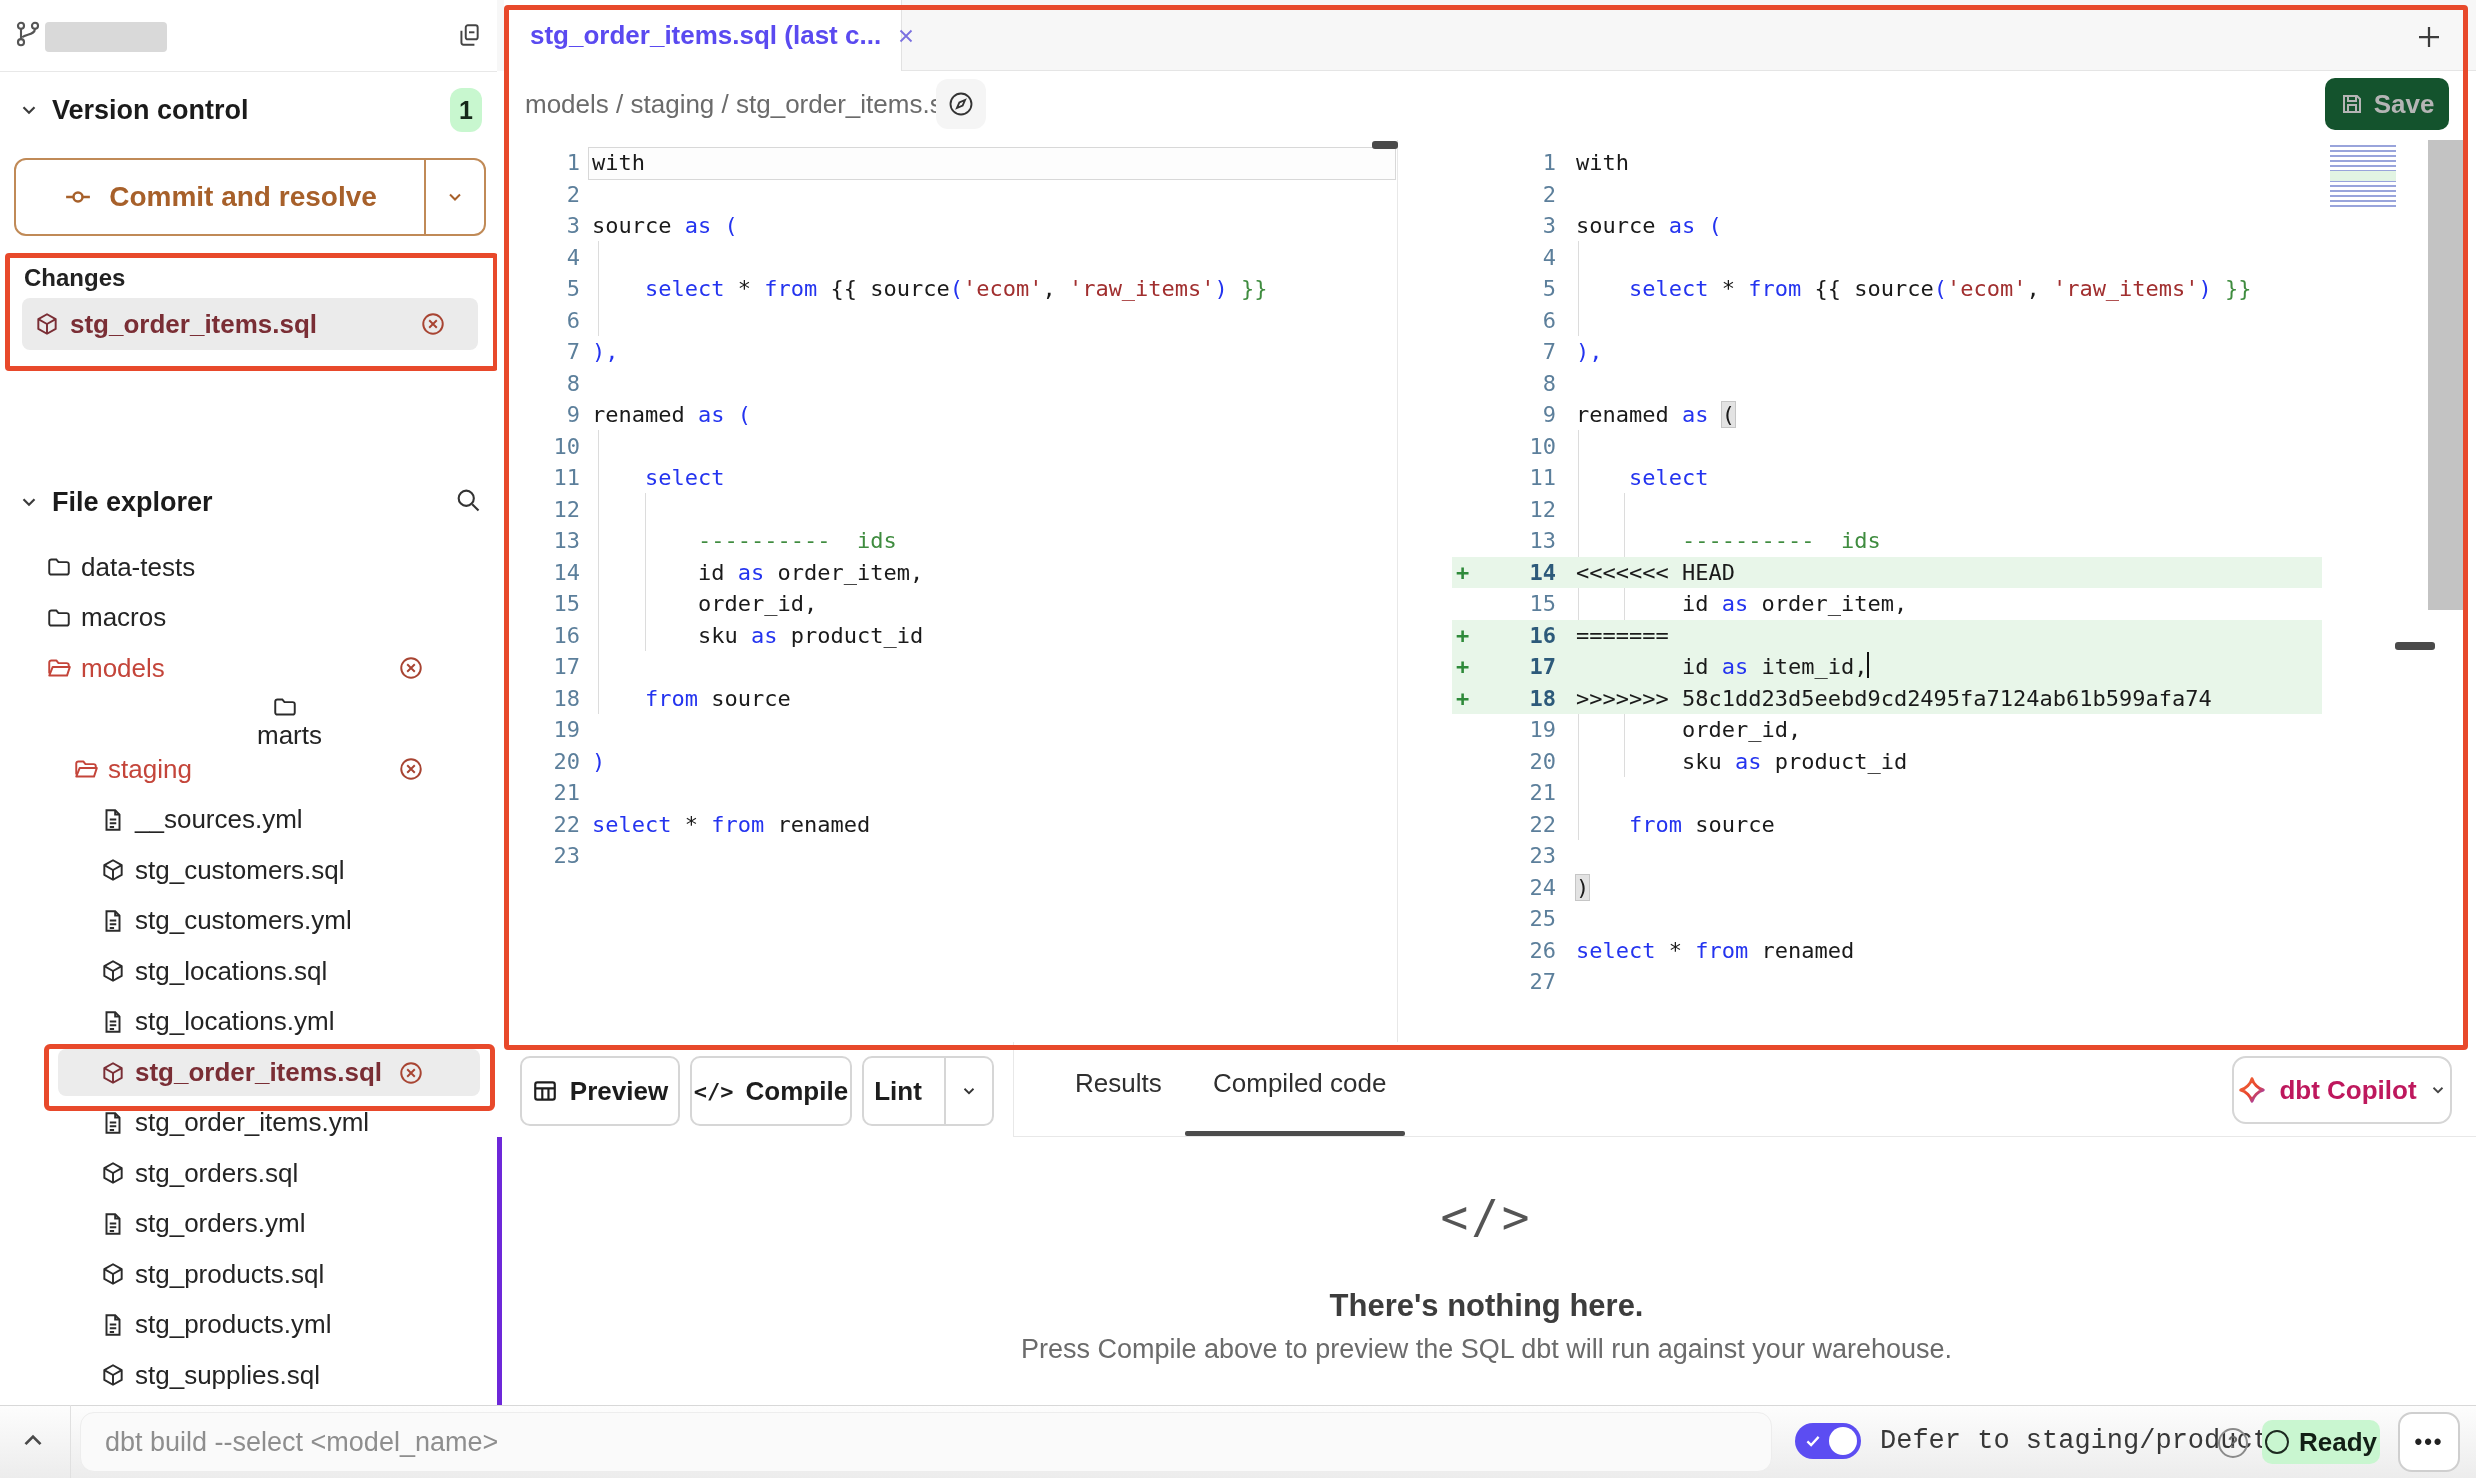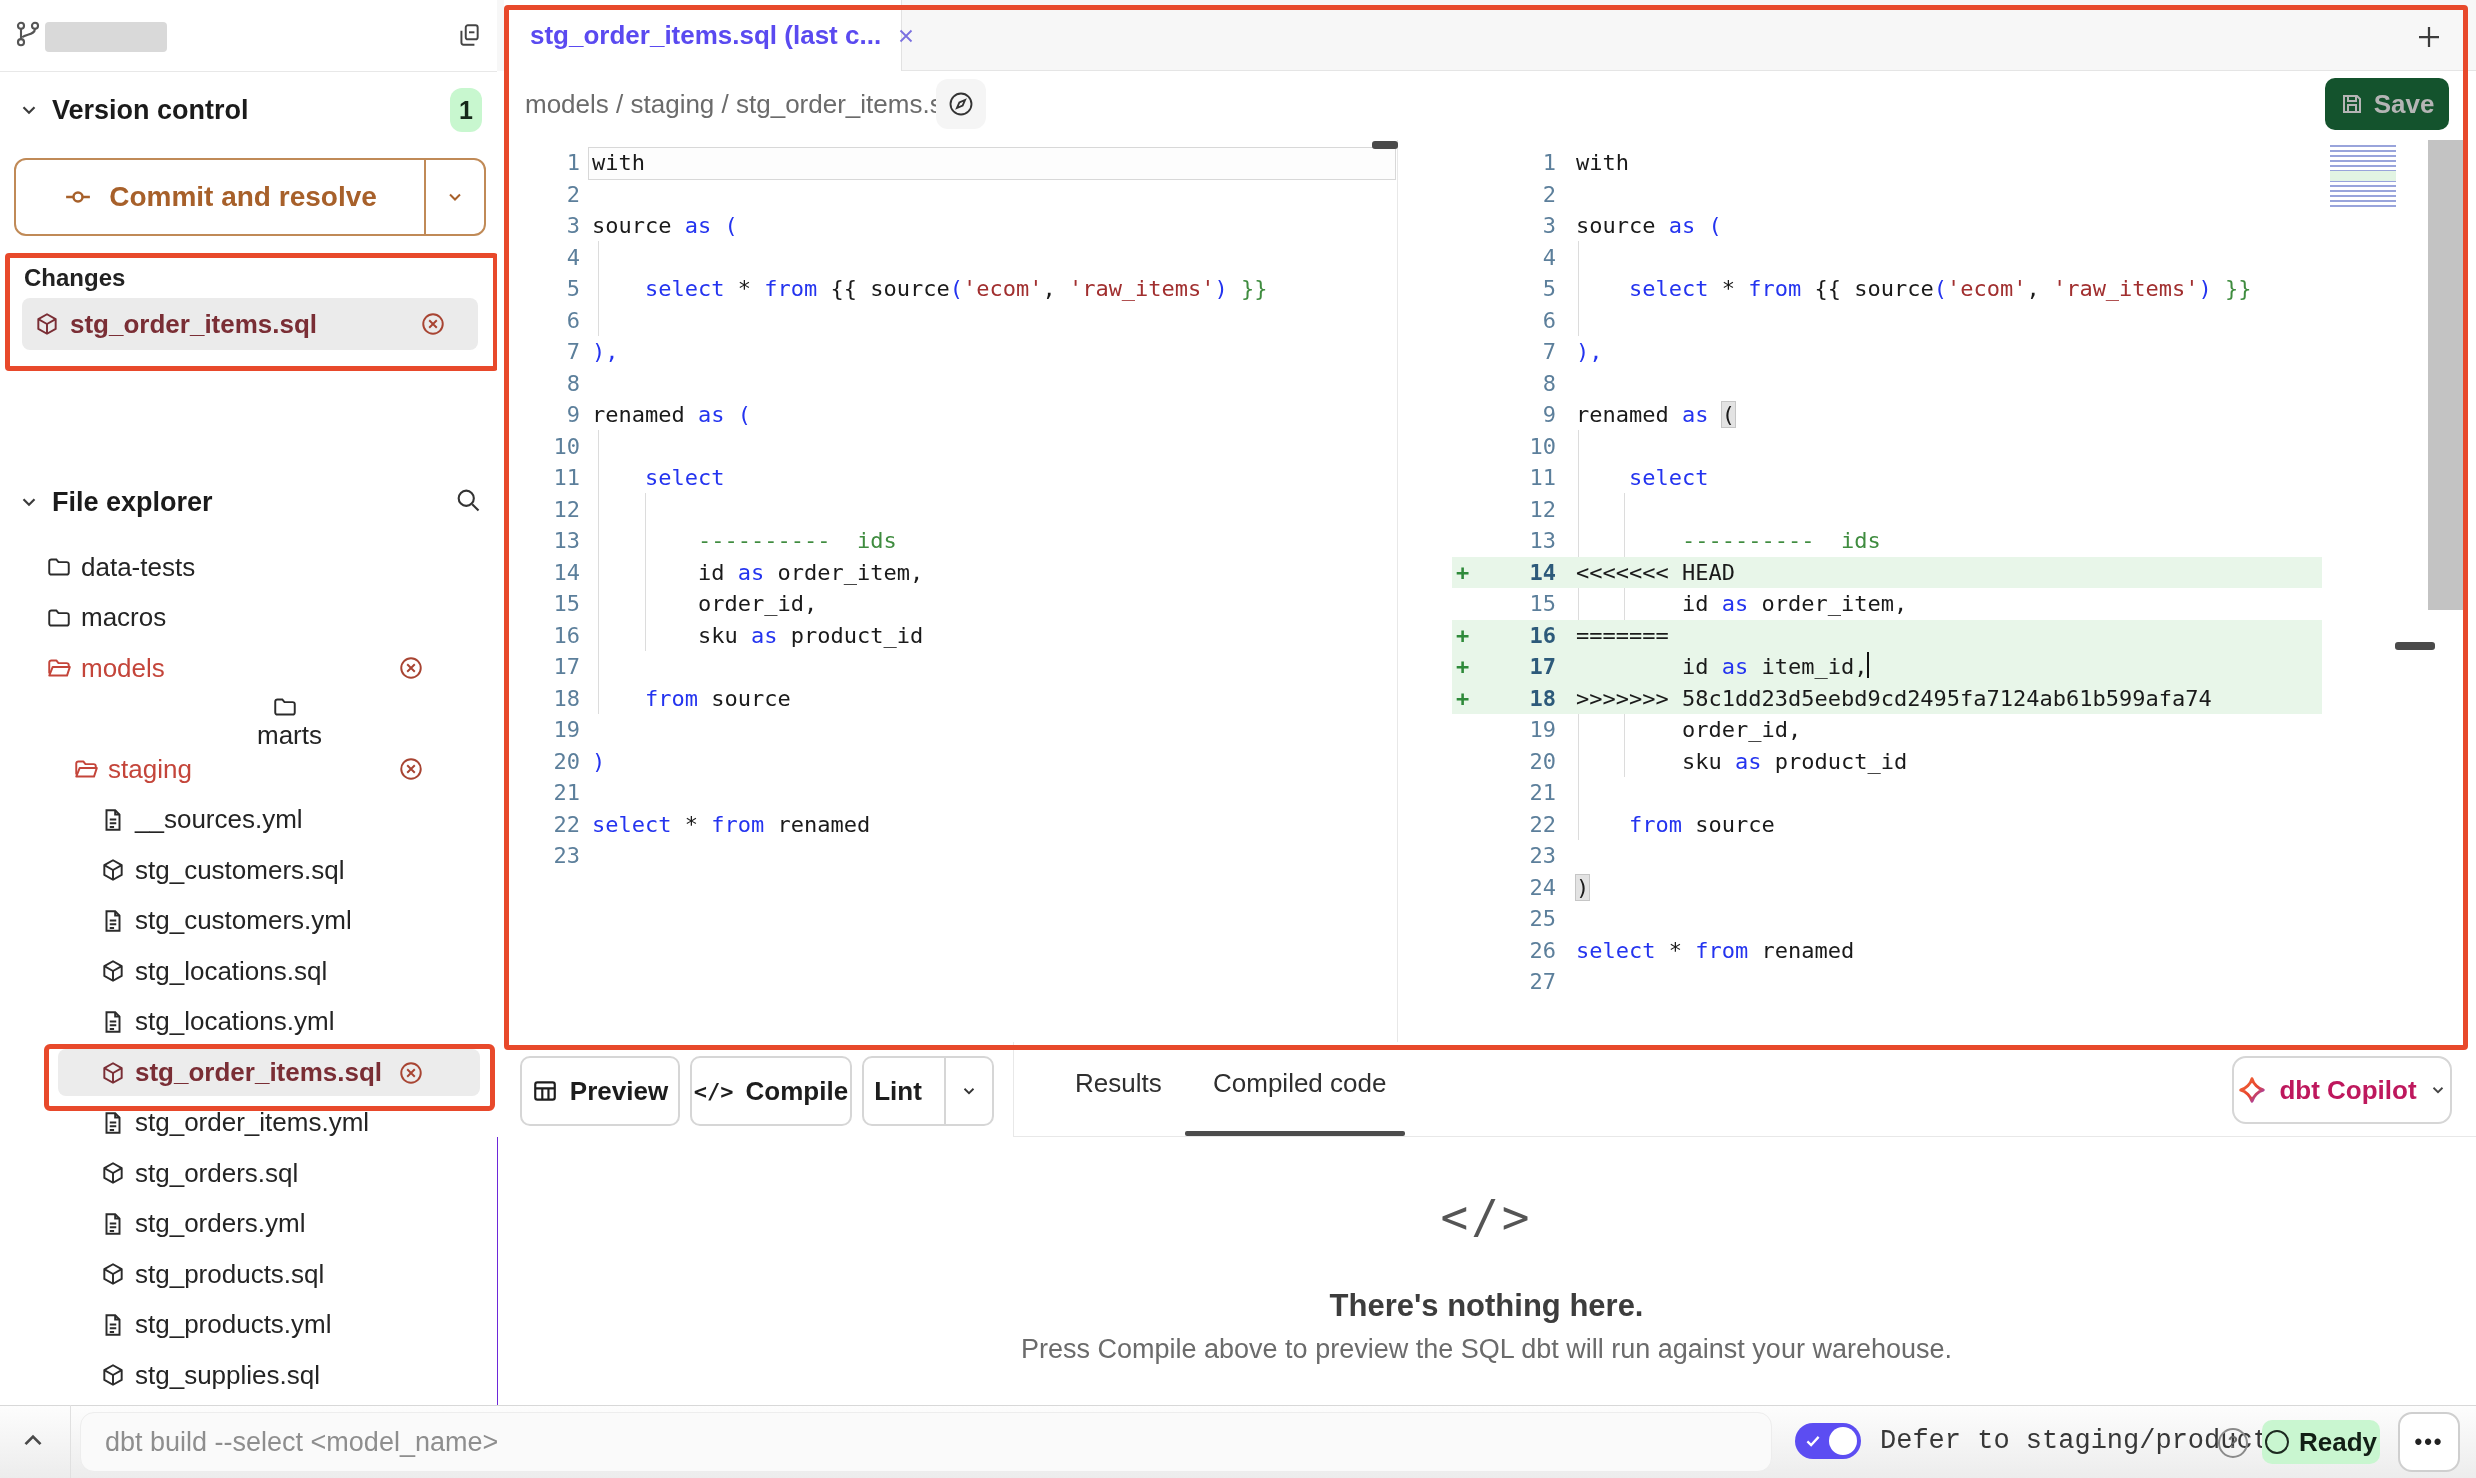--- a/index.html
+++ b/index.html
@@ -2,21 +2,21 @@
 <html><head>
 <meta charset="utf-8">
 <style>
   html,body{margin:0;padding:0;background:#fff;}
   .app{position:relative;width:2476px;height:1478px;background:#fff;overflow:hidden;
        font-family:"Liberation Sans",sans-serif;color:#1c1c1c;}
   .abs{position:absolute;}
   svg{display:block;}
 
   
-  .sidebar{left:0;top:0;width:497px;height:1405px;border-right:1px solid #6d28d9;background:#fff;}
+  .sidebar{left:0;top:0;width:497px;height:1405px;border-right:5px solid #6d28d9;background:#fff;}
   .sb-top{left:0;top:0;width:497px;height:71px;border-bottom:1px solid #e8e8e8;}
   .branch-icon{left:14px;top:20px;color:#555;}
   .branch-ph{left:45px;top:22px;width:122px;height:30px;background:#d9d9d9;border-radius:4px;}
   .copy-icon{left:456px;top:22px;color:#444;cursor:pointer;}
   .sec-head{height:48px;display:flex;align-items:center;gap:12px;font-size:27px;font-weight:700;color:#1b1b1b;}
   .vc-head{left:18px;top:86px;width:460px;}
   .badge{left:450px;top:88px;width:32px;height:44px;background:#c8f7cf;border-radius:12px;
          display:flex;align-items:center;justify-content:center;font-size:25px;font-weight:600;color:#16281a;}
   .commit-btn{left:14px;top:158px;width:468px;height:74px;border:2px solid #c08a57;border-radius:12px;
               display:flex;align-items:center;background:#fff;cursor:pointer;}

